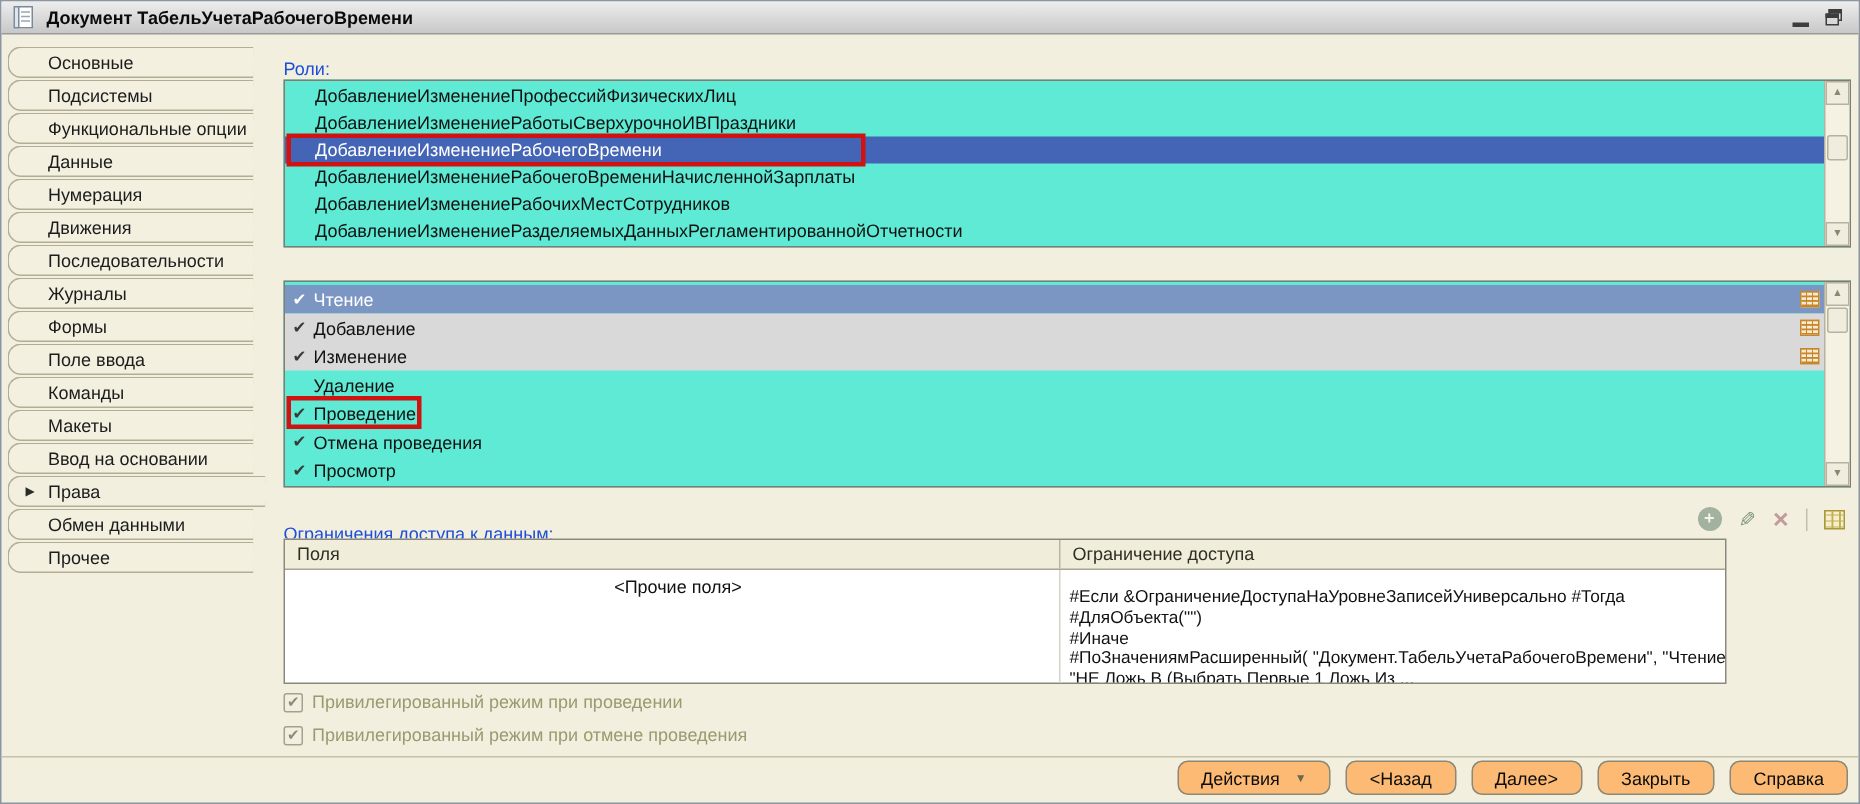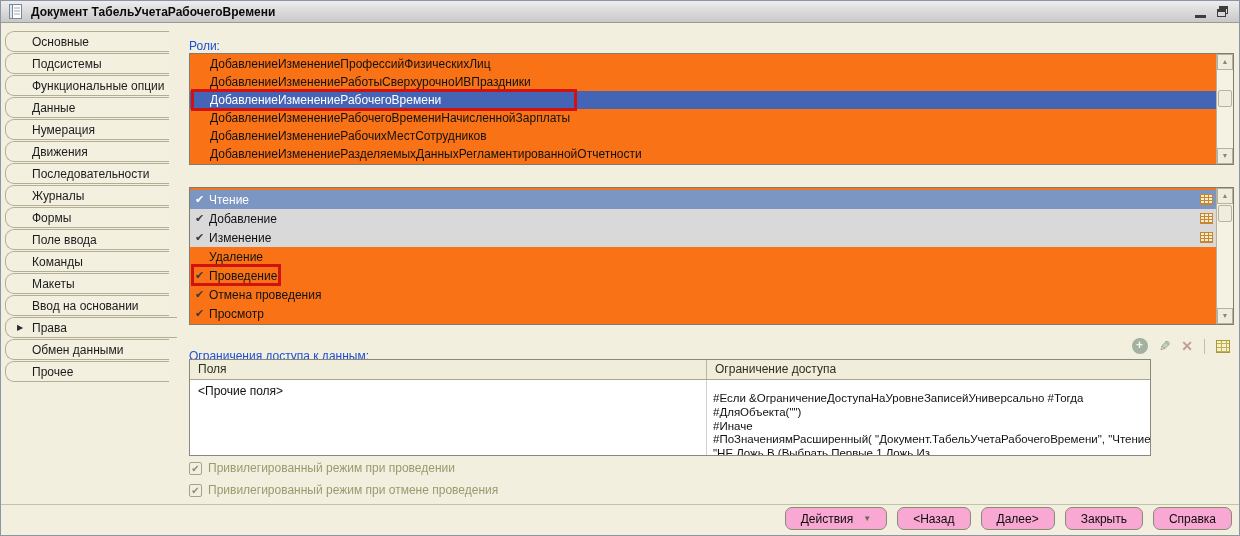--- a/index.html
+++ b/index.html
@@ -28,21 +28,21 @@
   .tab { position:relative; height:21px; line-height:20px; margin-bottom:1px;
          border:1px solid #b2ae96; border-right:none; border-radius:9px 0 0 9px;
          padding-left:26px; background:#f3f0e0; color:#1c1c1c; width:164px; cursor:default; }
   .tab.active { width:172px; background:#f2efdf; }
   .tab .tab-arrow { position:absolute; left:11px; top:0; font-size:8px; color:#2a2a2a; }
 
   
   .sec-label { position:absolute; color:#1d4ed8; }
 
   
-  .listbox { position:absolute; background:#f97316; border:1px solid #7f7d70; }
+  .listbox { position:absolute; background:#5eead4; border:1px solid #7f7d70; }
   .roles-list { left:188px; top:52px; width:1045px; height:112px; padding-top:1px; }
   .role-row { height:18px; line-height:18px; padding-left:20px; margin-right:17px;
               white-space:nowrap; overflow:hidden; }
   .role-row.selected { background:#4465b6; color:#fff; margin-right:17px; }
 
   .rights-list { left:188px; top:186px; width:1045px; height:138px; padding-top:2px; }
   .right-row { display:flex; align-items:center; height:19px; margin-right:17px; }
   .right-row .check { width:17px; padding-left:5px; font-size:11px; color:#3a3a3a; }
   .right-row .rlabel { flex:1; padding-left:2px; white-space:nowrap; overflow:hidden; }
   .right-row .icon-cell { width:20px; height:100%; display:flex; align-items:center; justify-content:center; }
@@ -78,33 +78,33 @@
     background-image:linear-gradient(#c0b050 1px, transparent 1px),
                      linear-gradient(90deg,#c0b050 1px, transparent 1px);
     background-size:5px 4px; background-position:-1px 2px; }
 
   .restr-table { position:absolute; left:188px; top:358px; width:962px; height:97px;
                  background:#fff; border:1px solid #8a887a; }
   .restr-head { display:flex; height:20px; background:#f0edda; border-bottom:1px solid #a8a593; color:#2e2e22; }
   .restr-head .col-fields { width:517px; border-right:1px solid #b8b5a2; padding-left:8px; line-height:19px; }
   .restr-head .col-restr { flex:1; padding-left:8px; line-height:19px; }
   .restr-body { display:flex; height:75px; }
-  .restr-body .col-fields { width:517px; border-right:1px solid #d5d3c6; padding:4px 0 0 8px; }
+  .restr-body .col-fields { width:517px; border-right:1px solid #d5d3c6; padding:4px 0 0 8px;text-align:center; }
   .restr-body .col-restr { flex:1; padding:12px 0 0 6px; font-size:11.5px; line-height:13.8px;
                            white-space:pre; overflow:hidden; }
 
   
   .cb { position:absolute; display:flex; gap:6px; align-items:center; color:#9b9a6e; }
   .cb-box { width:13px; height:13px; border:1px solid #a5a28c; background:#f2efe2; color:#8d8b74;
             font-size:10px; line-height:11px; text-align:center; border-radius:2px; }
 
   
   .footer { position:absolute; left:0; right:0; bottom:0; height:31px; border-top:1px solid #c5c2aa;
             display:flex; justify-content:flex-end; align-items:center; gap:10px; padding:2px 7px 5px 0; }
-  .btn { height:23px; border:1px solid #8a8876; border-radius:7px; background:#f9a8d4;
+  .btn { height:23px; border:1px solid #8a8876; border-radius:7px; background:#fdba74;
          display:flex; align-items:center; justify-content:space-between; padding:0 15px; color:#0c0c0c; }
   .btn .arrow { font-size:8px; color:#6a6850; margin-left:10px; }
 </style>
 </head>
 <body>
 
 <div class="window">
 
   <div class="titlebar">
     <svg class="doc-icon" viewBox="0 0 15 15">

